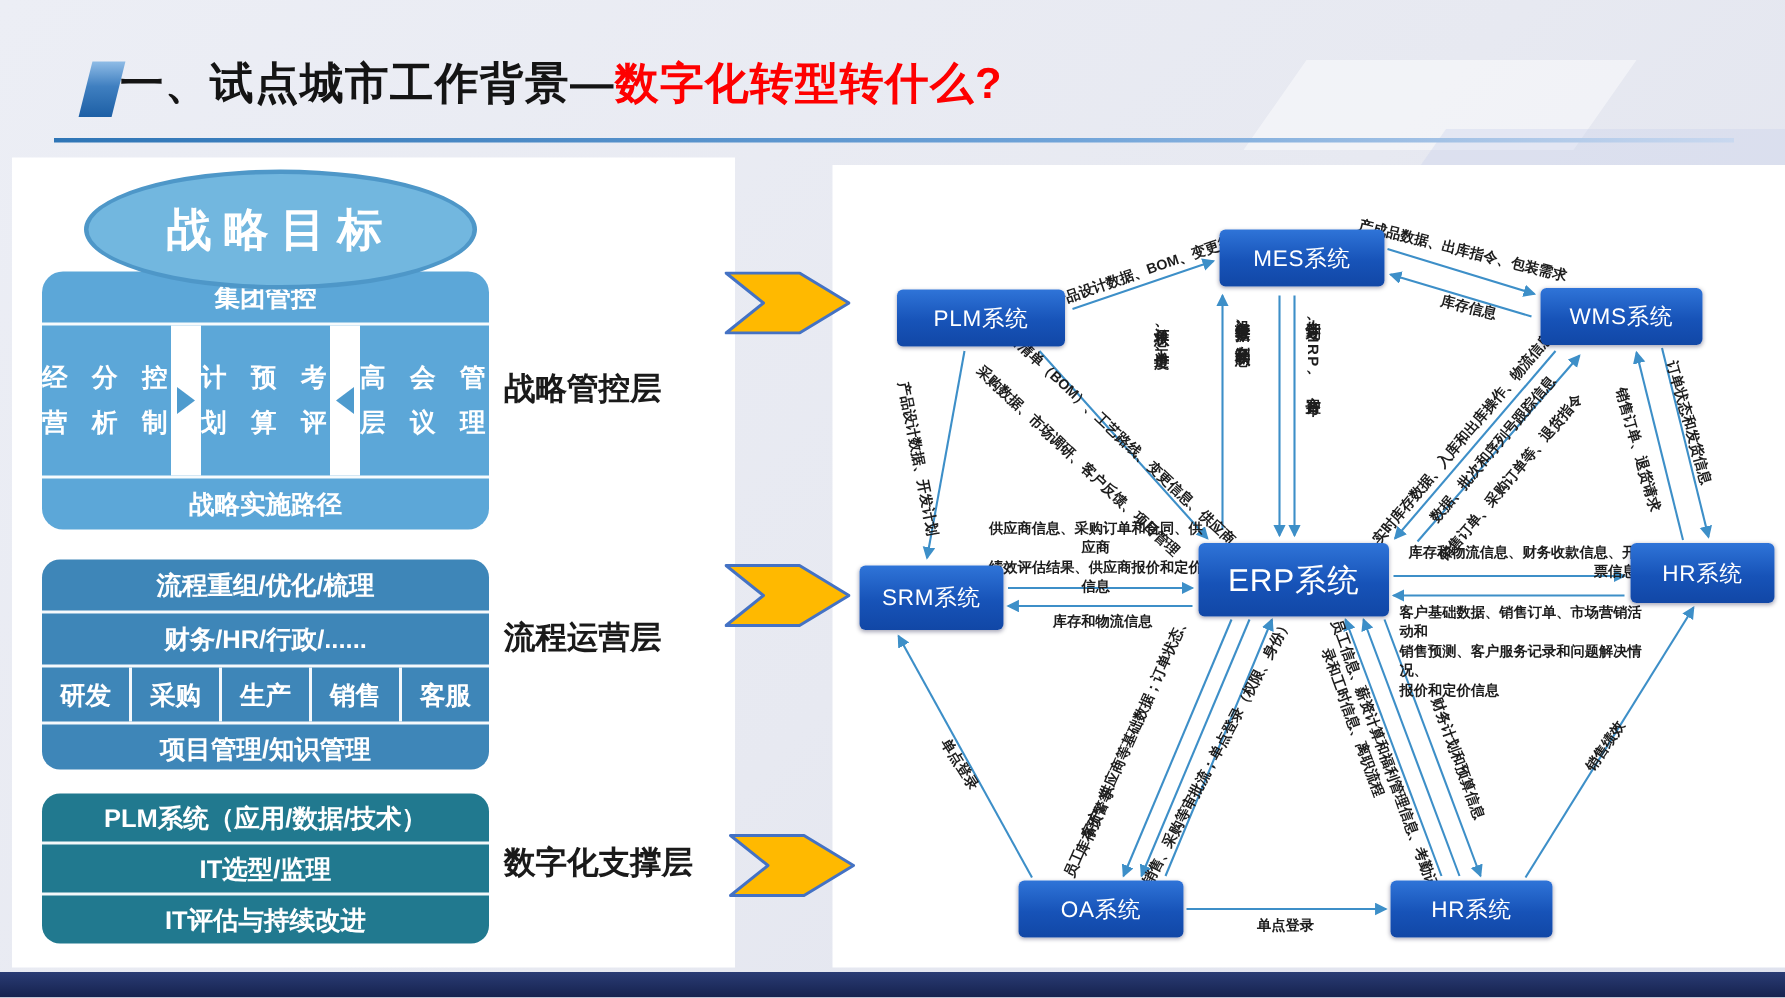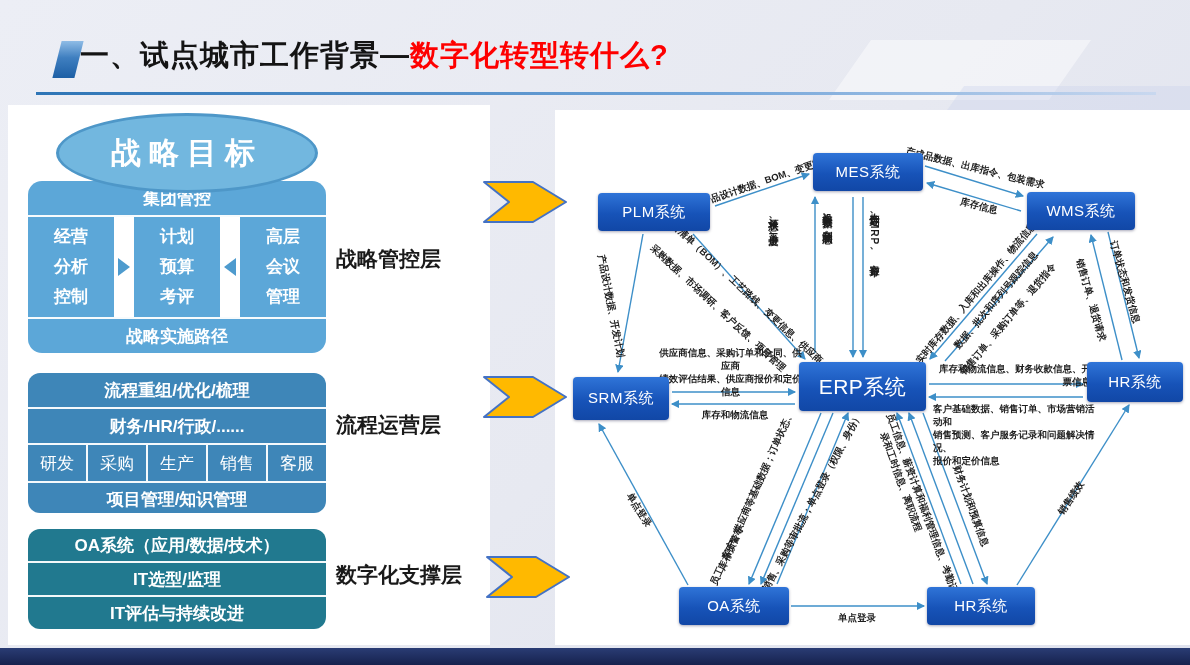--- a/index.html
+++ b/index.html
@@ -31,31 +31,31 @@
   .goal-ellipse{position:absolute;left:48px;top:8px;width:256px;height:74px;border-radius:50%;
     background:#72b7df;border:3px solid #4e97c8;display:flex;align-items:center;justify-content:center;
     color:#fff;font-size:30px;font-weight:700;letter-spacing:8px;z-index:2;}
   .blk{position:absolute;left:20px;width:298px;border-radius:14px;color:#fff;z-index:1;}
   .blk1{top:76px;height:172px;background:#5ca7d8;}
   .blk2{top:268px;height:140px;background:#3e86b8;border-radius:12px;}
   .blk3{top:424px;height:100px;background:#21798f;border-radius:12px;}
   .brow{display:flex;align-items:center;justify-content:center;font-size:17px;font-weight:600;}
   .b1-head{height:34px;border-bottom:2px solid rgba(255,255,255,.95);}
   .b1-mid{display:flex;height:100px;}
-  .b1-col{flex:1;display:flex;flex-direction:column;align-items:center;justify-content:center;
-    font-size:17px;font-weight:600;line-height:1.75;}
+  .b1-col{flex:1;display:flex;flex-direction:row;align-items:center;justify-content:center;
+    font-size:17px;font-weight:600;line-height:1.75;gap:14px;}
   .b1-sep{width:20px;background:#fff;position:relative;}
   .b1-sep .tri{position:absolute;top:50%;left:50%;transform:translate(-50%,-50%);
     width:0;height:0;border-top:9px solid transparent;border-bottom:9px solid transparent;}
   .tri-r{border-left:12px solid #4e9bce;}
   .tri-l{border-right:12px solid #4e9bce;}
   .b1-foot{height:34px;border-top:2px solid rgba(255,255,255,.95);}
   .b2-row{height:34px;border-bottom:2px solid rgba(255,255,255,.95);}
   .b2-cells{display:flex;height:36px;border-bottom:2px solid rgba(255,255,255,.95);}
-  .b2-cell{flex:1;display:flex;align-items:center;justify-content:center;font-size:17px;font-weight:400;}
+  .b2-cell{flex:1;display:flex;align-items:center;justify-content:center;font-size:17px;font-weight:700;}
   .b2-cell + .b2-cell{border-left:2px solid rgba(255,255,255,.95);}
   .b2-last{height:32px;border-bottom:none;}
   .b3-row{height:32px;border-bottom:2px solid rgba(255,255,255,.95);}
   .b3-row:last-child{border-bottom:none;}
   .layer-label{position:absolute;left:328px;font-size:21px;font-weight:600;color:#1a1a1a;white-space:nowrap;font-family:Liberation Serif, serif;}
 
   
   .gold-arrow{position:absolute;width:84px;height:42px;z-index:5;}
 
   
@@ -122,21 +122,21 @@
         <div class="b2-cell">研发</div>
         <div class="b2-cell">采购</div>
         <div class="b2-cell">生产</div>
         <div class="b2-cell">销售</div>
         <div class="b2-cell">客服</div>
       </div>
       <div class="brow b2-row b2-last">项目管理/知识管理</div>
     </div>
 
     <div class="blk blk3">
-      <div class="brow b3-row">OA系统（应用/数据/技术）</div>
+      <div class="brow b3-row">PLM系统（应用/数据/技术）</div>
       <div class="brow b3-row">IT选型/监理</div>
       <div class="brow b3-row">IT评估与持续改进</div>
     </div>
 
     <div class="layer-label" style="top:140px">战略管控层</div>
     <div class="layer-label" style="top:306px">流程运营层</div>
     <div class="layer-label" style="top:456px">数字化支撑层</div>
   </div>
 
   <svg class="gold-arrow" style="left:483px;top:181px" viewBox="0 0 84 42">

